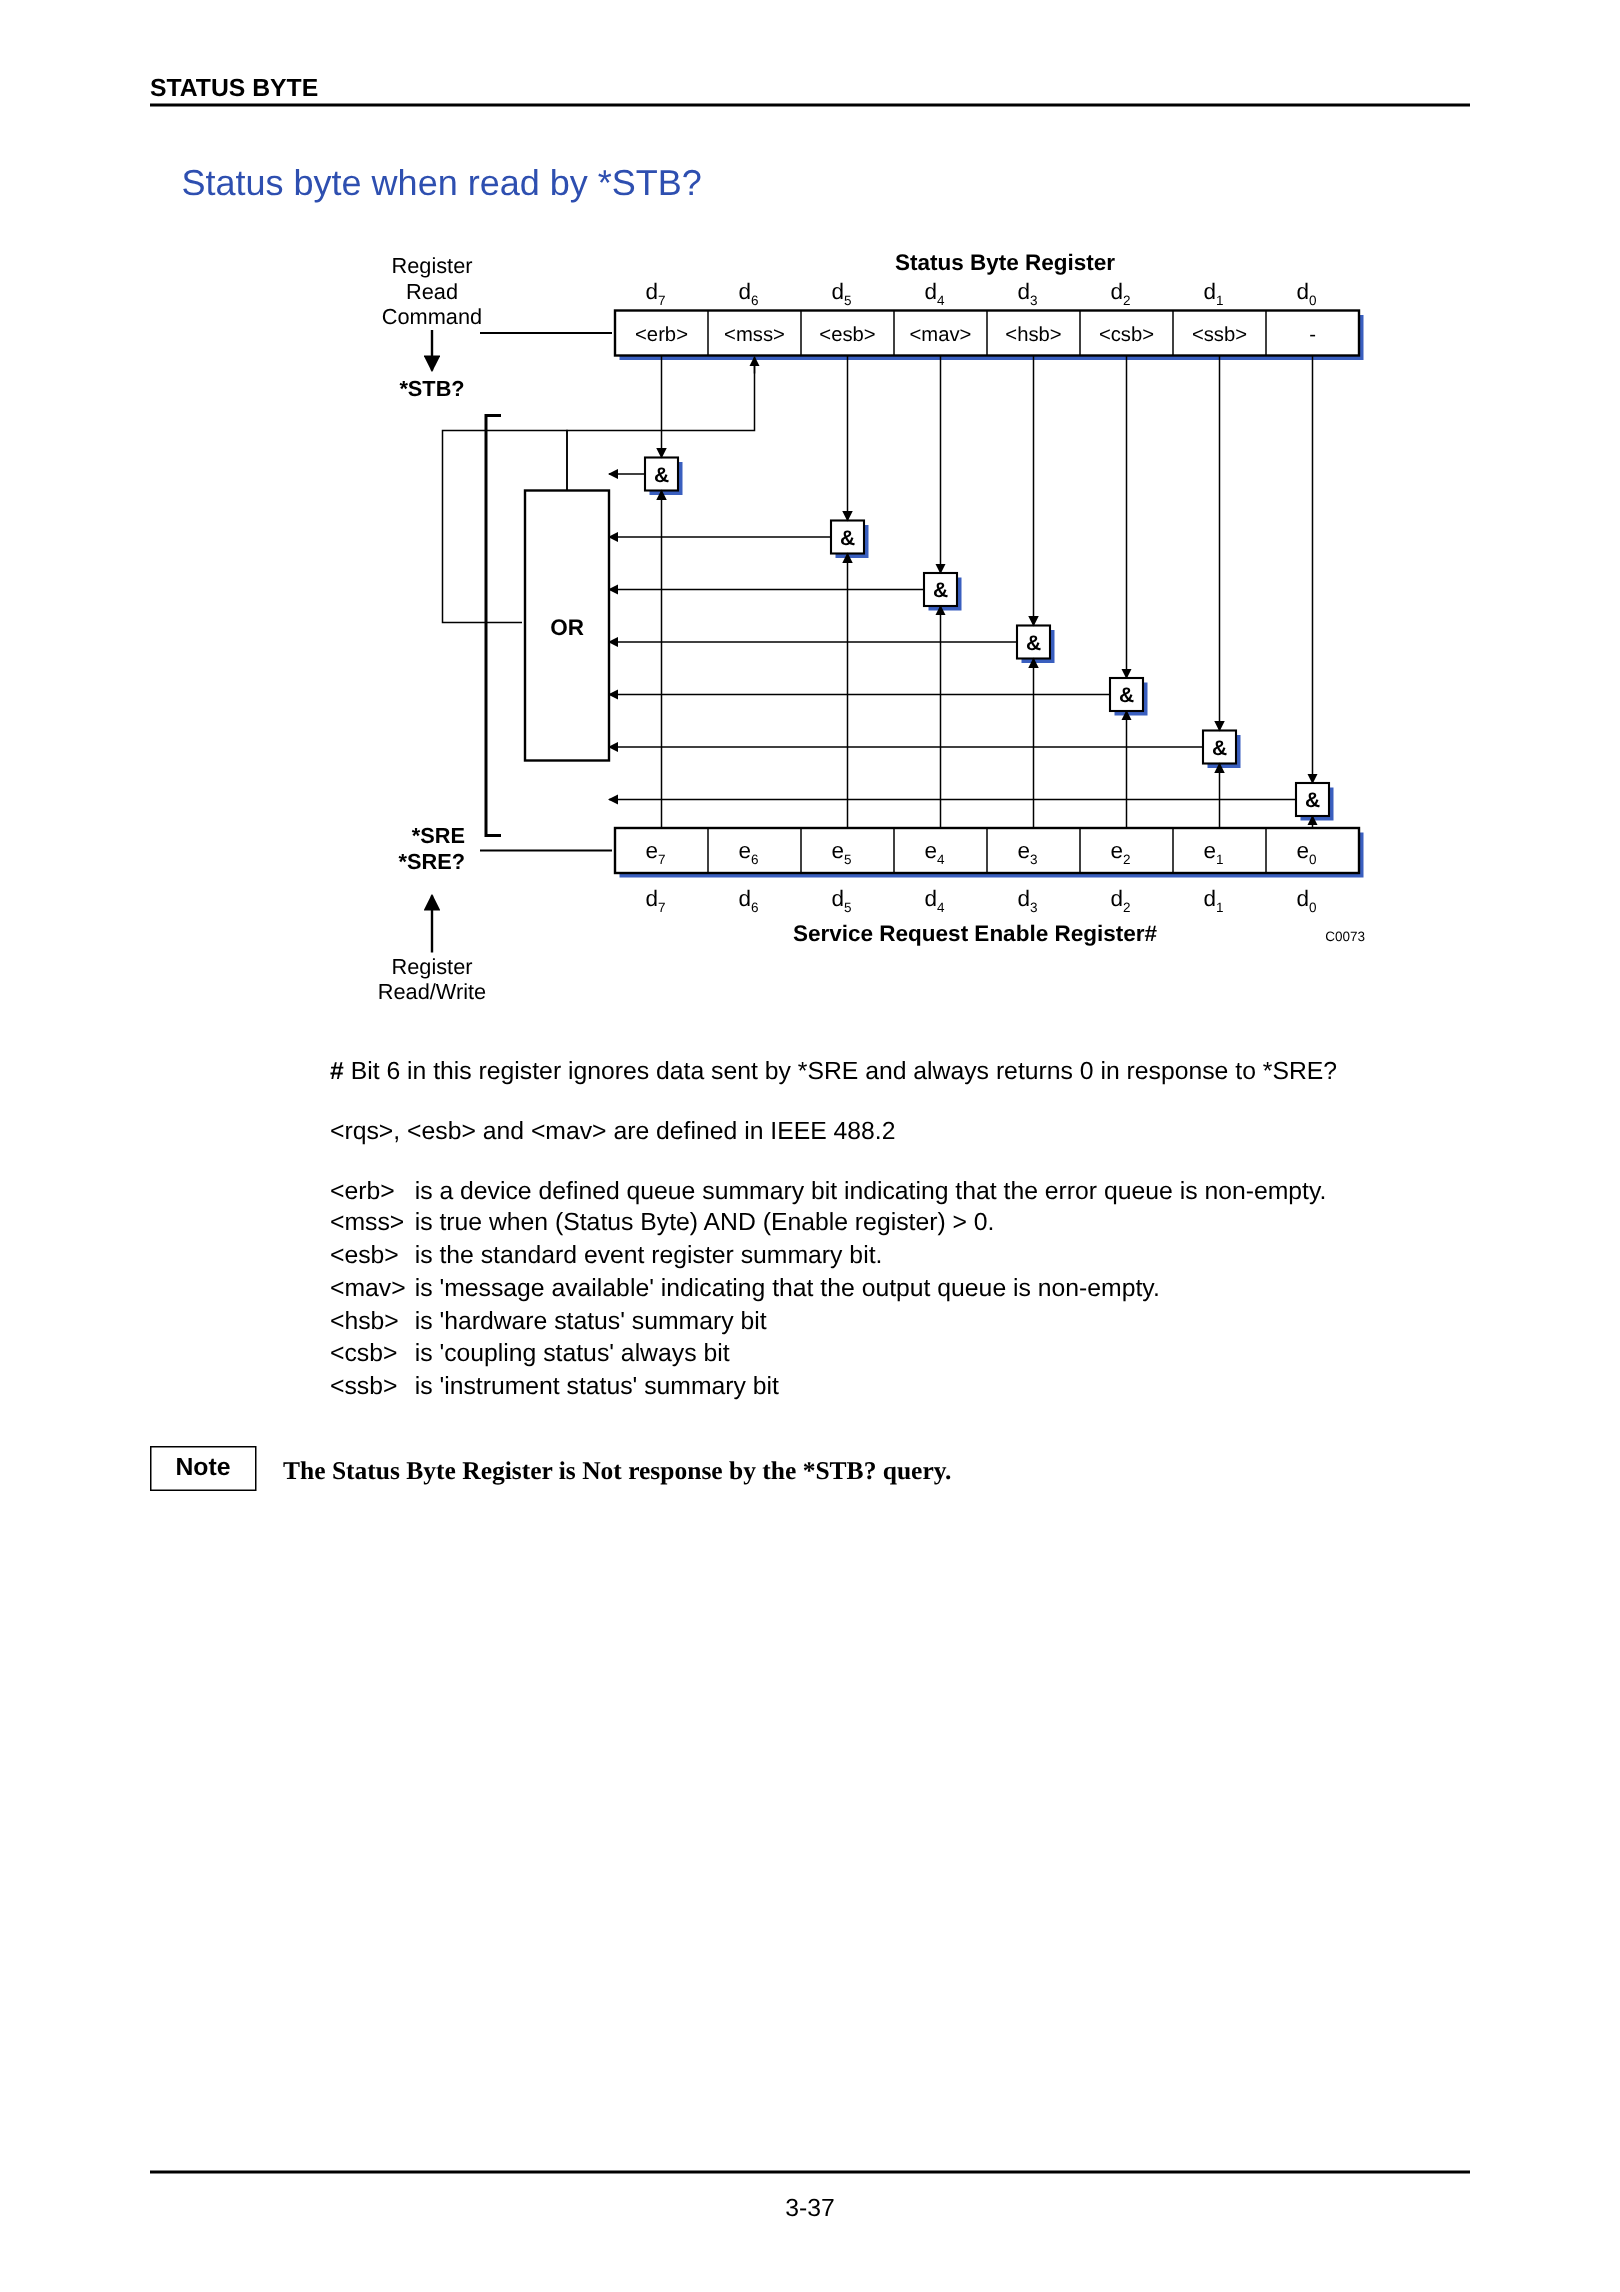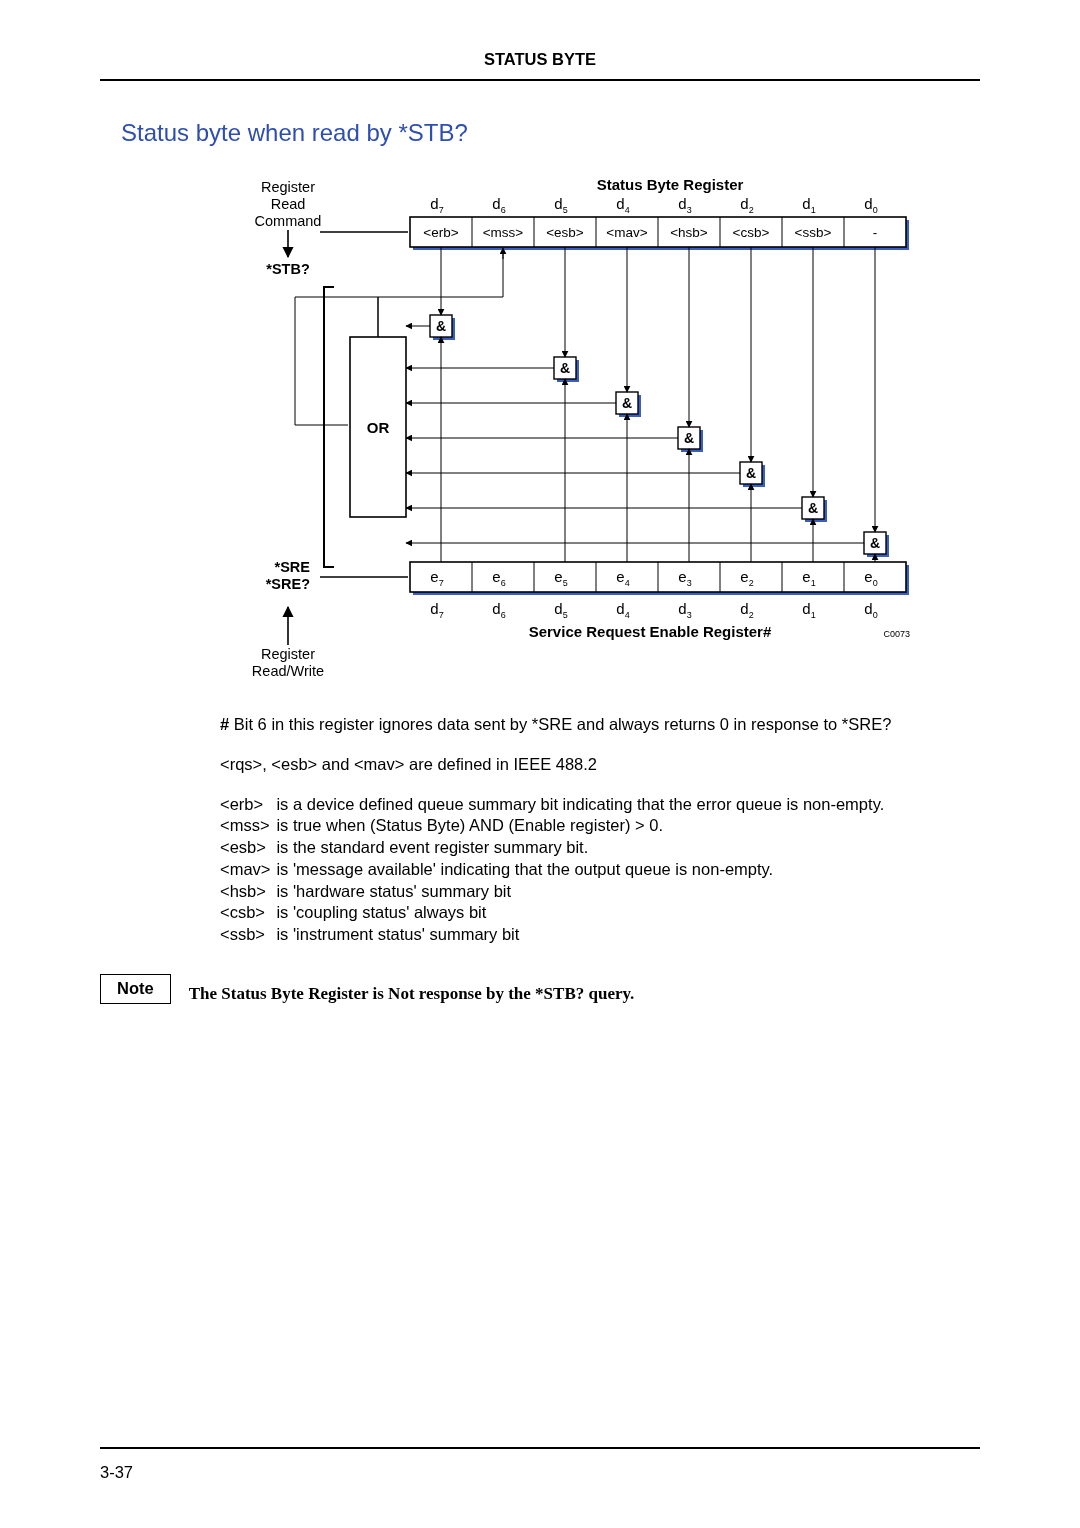--- a/index.html
+++ b/index.html
@@ -6,24 +6,22 @@
   body {
     font-family: Arial, Helvetica, sans-serif;
     background: #fff;
     width: 1080px;
     height: 1528px;
     padding: 50px 100px 40px 100px;
     font-size: 16.5px;
     color: #000;
   }
   .header {
-    text-align: center;
     font-weight: bold;
     font-size: 16.5px;
-    padding-bottom: 10px;
   }
   .topline { border-bottom: 2px solid #000; margin-bottom: 38px; }
   h1.title {
     color: #2e4fb0;
     font-size: 24px;
     font-weight: normal;
     margin-bottom: 20px;
     margin-left: 21px;
   }
   .diagram-wrap {
@@ -46,21 +44,21 @@
     margin-left: 120px;
     border-collapse: collapse;
     font-size: 16.5px;
     line-height: 1.32;
     margin-bottom: 28px;
   }
   table.defs td { vertical-align: top; padding: 0 6px 0 0; }
   table.defs td.tag { white-space: nowrap; }
   .note-row {
     display: flex;
-    align-items: flex-end;
+    align-items: center;
     gap: 18px;
     margin-top: 8px;
     margin-bottom: 23px;
   }
   .note-box {
     border: 1px solid #000;
     padding: 5px 16px;
     font-weight: bold;
     font-size: 16.5px;
     height: 30px;
@@ -72,20 +70,21 @@
     font-weight: bold;
     font-size: 17px;
     padding-top: 4px;
   }
   .footer {
     position: absolute;
     bottom: 46px;
     left: 100px;
     right: 100px;
     border-top: 2px solid #000;
+    text-align: center;
     padding-top: 14px;
     font-size: 16.5px;
   }
 </style>
 </head>
 <body>
 
 <div class="header">STATUS BYTE</div>
 <div class="topline"></div>
 

